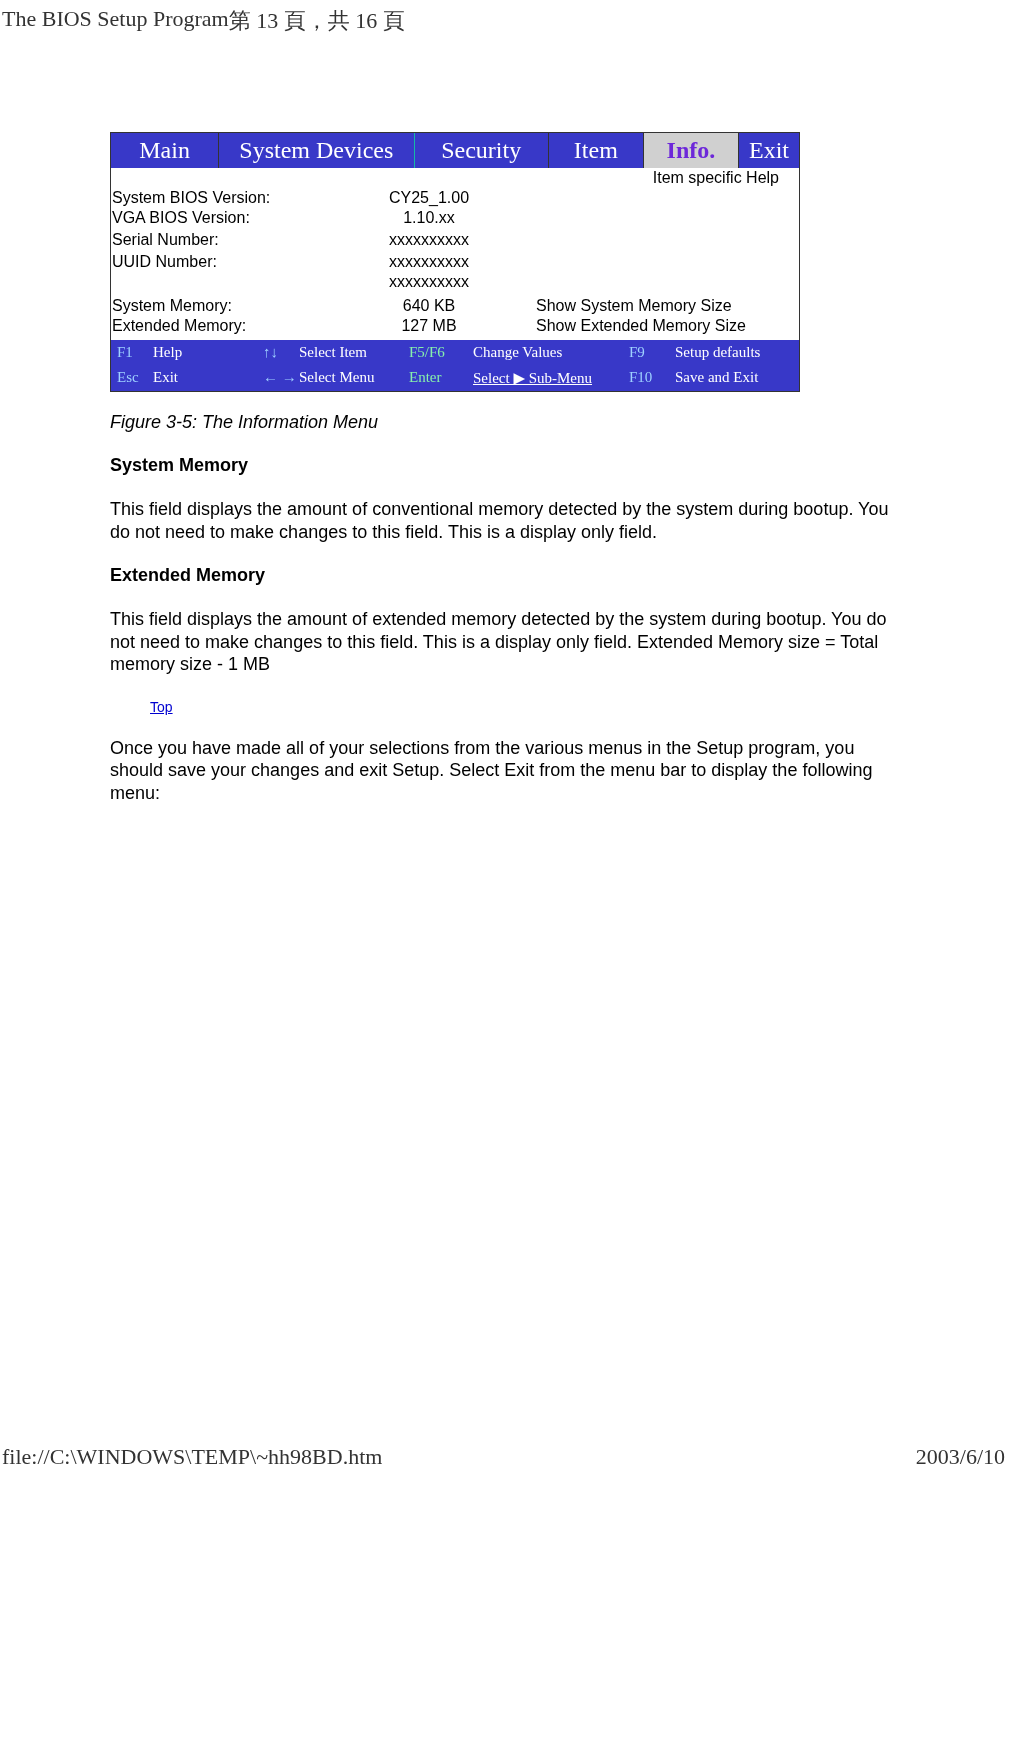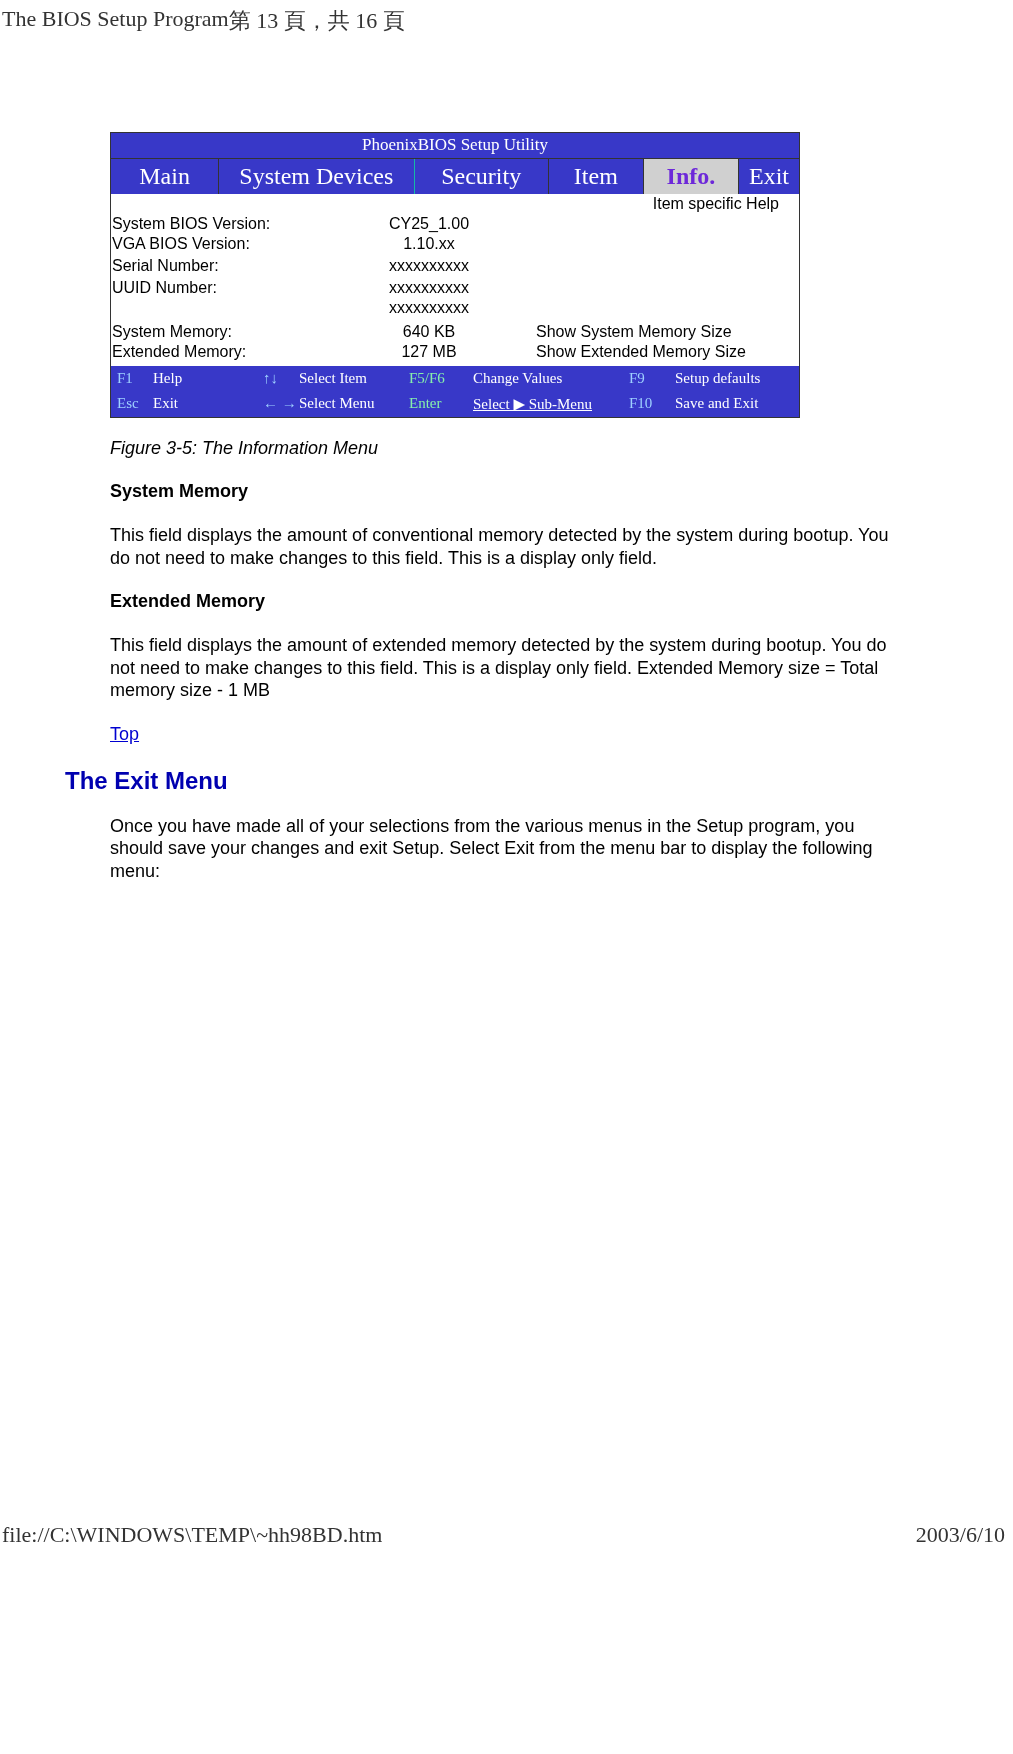--- a/index.html
+++ b/index.html
@@ -92,23 +92,24 @@
   }
   .doc p {
     font-size: 18px;
     line-height: 1.25;
     margin: 0 0 22px 0;
     max-width: 800px;
   }
   .doc a.toplink {
     color: #0000d0;
     text-decoration: underline;
-    font-size: 18px;
+    font-size: 14px;
     display: inline-block;
     margin-bottom: 22px;
+    margin-left: 40px;
   }
   h2.section {
     color: #0000b0;
     font-size: 24px;
     margin: 0 0 20px -45px;
     font-weight: bold;
   }
   .page-footer {
     display: flex;
     justify-content: space-between;
@@ -128,21 +129,20 @@
 </head>
 <body>
 
 <div class="page-header">
   <span>The BIOS Setup Program</span>
   <span>第 13 頁，共 16 頁</span>
 </div>
 
 <div class="content">
   <div class="bios-box">
-    <div class="bios-title">PhoenixBIOS Setup Utility</div>
     <div class="menu-row">
       <div class="menu-item m-main">Main</div>
       <div class="menu-item m-sys">System Devices</div>
       <div class="menu-item m-sec">Security</div>
       <div class="menu-item m-boot">Item</div>
       <div class="menu-item m-info selected">Info.</div>
       <div class="menu-item m-exit">Exit</div>
     </div>
 
     <table class="bios-table">
@@ -249,21 +249,20 @@
     </div>
   </div>
 
   <div class="doc">
     <div class="caption">Figure 3-5: The Information Menu</div>
     <h3>System Memory</h3>
     <p>This field displays the amount of conventional memory detected by the system during bootup. You do not need to make changes to this field. This is a display only field.</p>
     <h3>Extended Memory</h3>
     <p>This field displays the amount of extended memory detected by the system during bootup. You do not need to make changes to this field. This is a display only field. Extended Memory size = Total memory size - 1 MB</p>
     <a href="#" class="toplink">Top</a>
-    <h2 class="section">The Exit Menu</h2>
     <p>Once you have made all of your selections from the various menus in the Setup program, you should save your changes and exit Setup. Select Exit from the menu bar to display the following menu:</p>
   </div>
 </div>
 
 <div class="page-footer">
   <span class="cut">file://C:\WINDOWS\TEMP\~hh98BD.htm</span>
   <span class="cut">2003/6/10</span>
 </div>
 
 </body></html>

